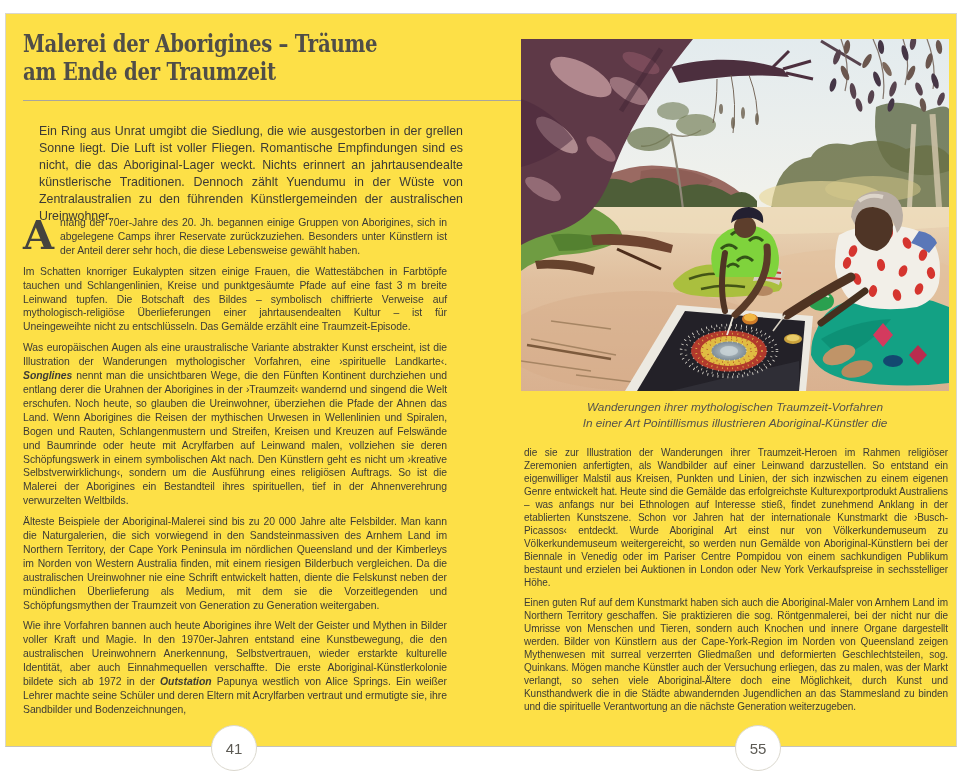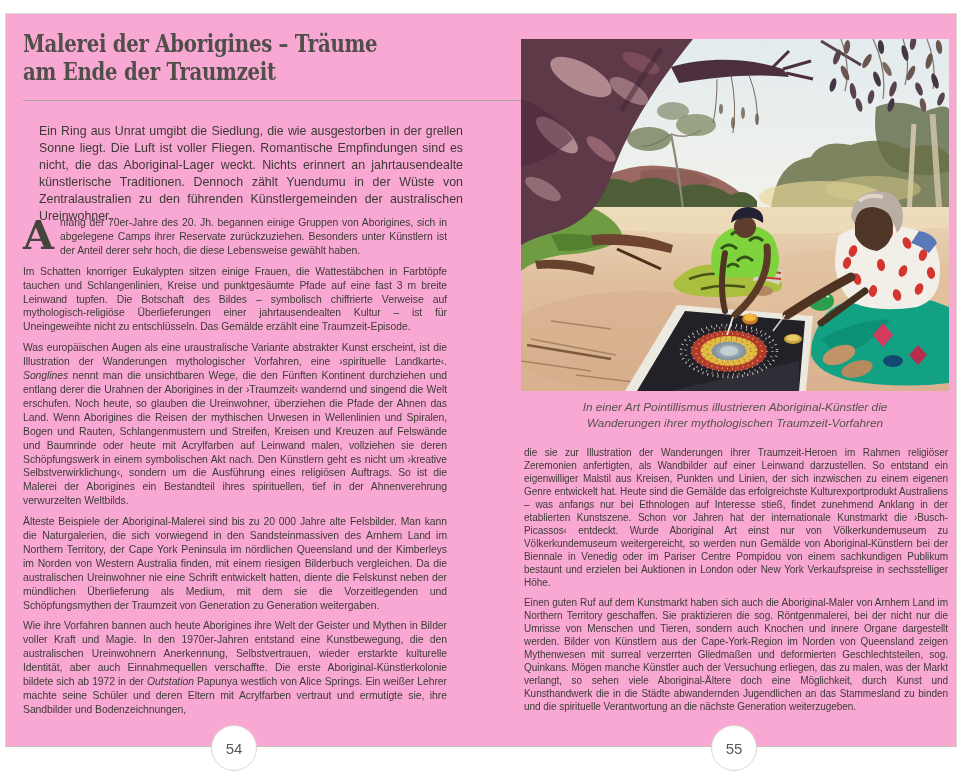--- a/index.html
+++ b/index.html
@@ -4,21 +4,21 @@
 <style>
   html,body{margin:0;padding:0;}
   body{
     width:968px;height:774px;background:#ffffff;position:relative;
     font-family:"Liberation Sans", sans-serif;
     -webkit-font-smoothing:antialiased;
   }
   .stage{position:absolute;left:0;top:0;width:968px;height:774px;background:#ffffff;overflow:hidden;}
   .spread{
     position:absolute;left:5px;top:13px;width:952px;height:734px;
-    background:#f9a8d4;
+    background:#fde047;
     border:1px solid #dad7cc;
     border-bottom:1px solid #c6c3b8;
     box-sizing:border-box;
   }
   
   .title-block{position:absolute;left:17px;top:16px;width:500px;}
   h1.title{
     margin:0;font-family:"DejaVu Serif", serif;font-weight:bold;
     font-size:24px;line-height:28px;color:#504e48;letter-spacing:-0.3px;
     transform:scaleX(0.82);transform-origin:left top;
@@ -35,21 +35,21 @@
     font-size:10.4px;line-height:13.9px;color:#3d3b36;
     text-align:justify;hyphens:auto;-webkit-hyphens:auto;letter-spacing:-0.05px;
   }
   .right-col{
     position:absolute;left:518px;top:432px;width:424px;
     font-size:10px;line-height:13px;color:#3d3b36;
     text-align:justify;hyphens:auto;-webkit-hyphens:auto;letter-spacing:-0.05px;
   }
   .body-para{margin:0 0 7px 0;}
   .body-para:last-child{margin-bottom:0;}
-  .italic{font-style:italic;}
+  .italic{font-style:italic;font-weight:bold;}
   .dropcap{
     float:left;font-family:"DejaVu Serif", serif;font-weight:bold;
     font-size:40px;line-height:33px;margin:2px 6px 0 0;color:#45433e;
   }
   
   .photo{
     position:absolute;left:515px;top:25px;width:428px;height:352px;margin:0;
     overflow:hidden;background:#cfd8da;
   }
   .photo svg{display:block;}
@@ -58,21 +58,21 @@
     text-align:center;font-style:italic;font-size:11.8px;line-height:16px;color:#55524c;
   }
   .caption span{display:block;}
   .pagenum{
     position:absolute;top:711px;width:46px;height:46px;border-radius:50%;
     background:#ffffff;border:1px solid #dbd8ce;box-sizing:border-box;
     display:flex;align-items:center;justify-content:center;
     font-size:15px;color:#5c5a54;
   }
   .pagenum-left{left:205px;}
-  .pagenum-right{left:705px;}
+  .pagenum-right{left:729px;}
 </style>
 </head>
 <body>
 
 <div class="stage">
   <div class="spread">
 
     <div class="title-block">
       <h1 class="title">
         <span class="tline">Malerei der Aborigines – Träume</span>
@@ -281,30 +281,30 @@
         <path d="M264,276 L252,292" stroke="#d8d2c4" stroke-width="1.6"></path>
 
         <ellipse cx="229" cy="280" rx="8" ry="5.5" fill="#d07b28"></ellipse>
         <ellipse cx="229" cy="278.5" rx="6" ry="3.8" fill="#f2b843"></ellipse>
         <ellipse cx="272" cy="300" rx="9" ry="5" fill="#caa23c"></ellipse>
         <ellipse cx="272" cy="299" rx="6.5" ry="3.2" fill="#e8cc6a"></ellipse>
       </svg>
     </figure>
 
     <figcaption class="caption">
+      <span>Wanderungen ihrer mythologischen Traumzeit-Vorfahren</span>
       <span>In einer Art Pointillismus illustrieren Aboriginal-Künstler die</span>
-      <span>Wanderungen ihrer mythologischen Traumzeit-Vorfahren</span>
     </figcaption>
 
     <div class="right-col">
         <p class="body-para"><span>die sie zur Illustration der Wanderungen ihrer Traumzeit-Heroen im Rahmen religiöser Zeremonien anfertigten, als Wandbilder auf einer Leinwand darzustellen. So entstand ein eigenwilliger Malstil aus Kreisen, Punkten und Linien, der sich inzwischen zu einem eigenen Genre entwickelt hat. Heute sind die Gemälde das erfolgreichste Kulturexportprodukt Australiens – was anfangs nur bei Ethnologen auf Interesse stieß, findet zunehmend Anklang in der etablierten Kunstszene. Schon vor Jahren hat der internationale Kunstmarkt die ›Busch-Picassos‹ entdeckt. Wurde Aboriginal Art einst nur von Völkerkundemuseum zu Völkerkundemuseum weitergereicht, so werden nun Gemälde von Aboriginal-Künstlern bei der Biennale in Venedig oder im Pariser Centre Pompidou von einem sachkundigen Publikum bestaunt und erzielen bei Auktionen in London oder New York Verkaufspreise in sechsstelliger Höhe.</span></p>
         <p class="body-para"><span>Einen guten Ruf auf dem Kunstmarkt haben sich auch die Aboriginal-Maler von Arnhem Land im Northern Territory geschaffen. Sie praktizieren die sog. Röntgenmalerei, bei der nicht nur die Umrisse von Menschen und Tieren, sondern auch Knochen und innere Organe dargestellt werden. Bilder von Künstlern aus der Cape-York-Region im Norden von Queensland zeigen Mythenwesen mit surreal verzerrten Gliedmaßen und deformierten Geschlechtsteilen, sog. Quinkans. Mögen manche Künstler auch der Versuchung erliegen, das zu malen, was der Markt verlangt, so sehen viele Aboriginal-Ältere doch eine Möglichkeit, durch Kunst und Kunsthandwerk die in die Städte abwandernden Jugendlichen an das Stammesland zu binden und die spirituelle Verantwortung an die nächste Generation weiterzugeben.</span></p>
       </div>
 
     <div class="pagenum pagenum-left">
-      <span>54</span>
+      <span>41</span>
     </div>
     <div class="pagenum pagenum-right">
       <span>55</span>
     </div>
 
   </div>
 </div>
 
 </body></html>

